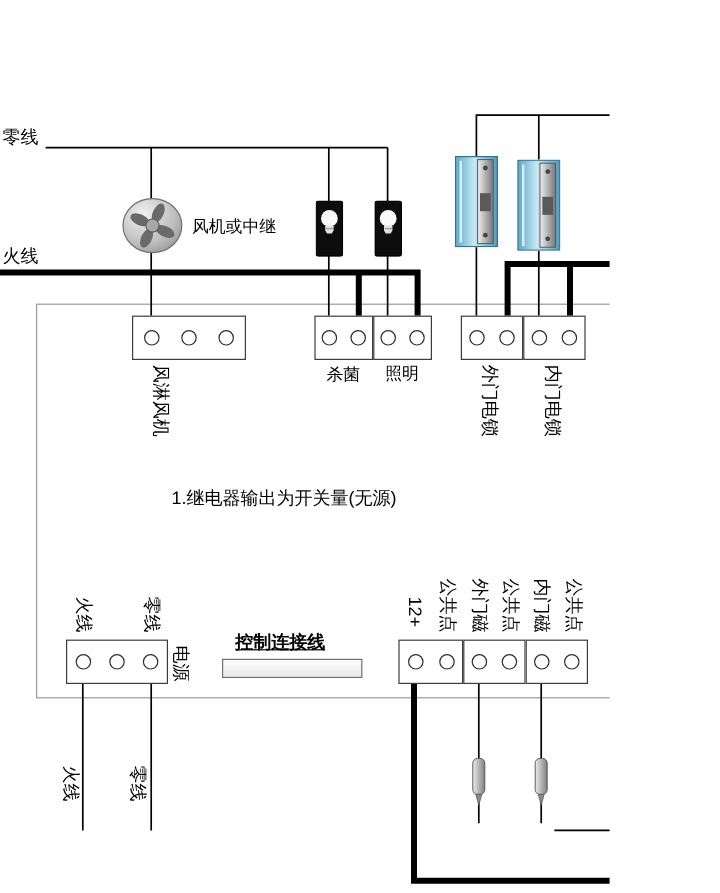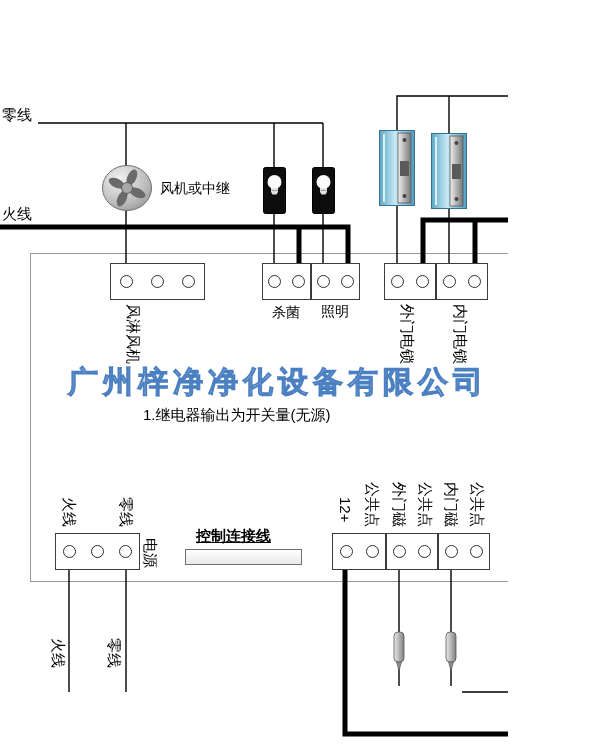--- a/index.html
+++ b/index.html
@@ -175,21 +175,20 @@
     <span class="tc"></span>
     <span class="tc"></span>
   </div>
 
   <div class="vlabel" style="left:141px;top:304px;">风淋风机</div>
   <div class="hlabel small" style="left:272px;top:304px;">杀菌</div>
   <div class="hlabel small" style="left:321px;top:303px;">照明</div>
   <div class="vlabel" style="left:415px;top:304px;">外门电锁</div>
   <div class="vlabel" style="left:468px;top:304px;">内门电锁</div>
 
-  <div class="watermark">广州梓净净化设备有限公司</div>
   <div class="note">1.继电器输出为开关量(无源)</div>
 
   <div class="tblock" style="left:55px;top:533px;width:85px;">
     <span class="tc"></span>
     <span class="tc"></span>
     <span class="tc"></span>
   </div>
   <div class="vlabel" style="left:77px;top:497px;">火线</div>
   <div class="vlabel" style="left:134px;top:497px;">零线</div>
   <div class="vlabel" style="left:158px;top:538px;">电源</div>

